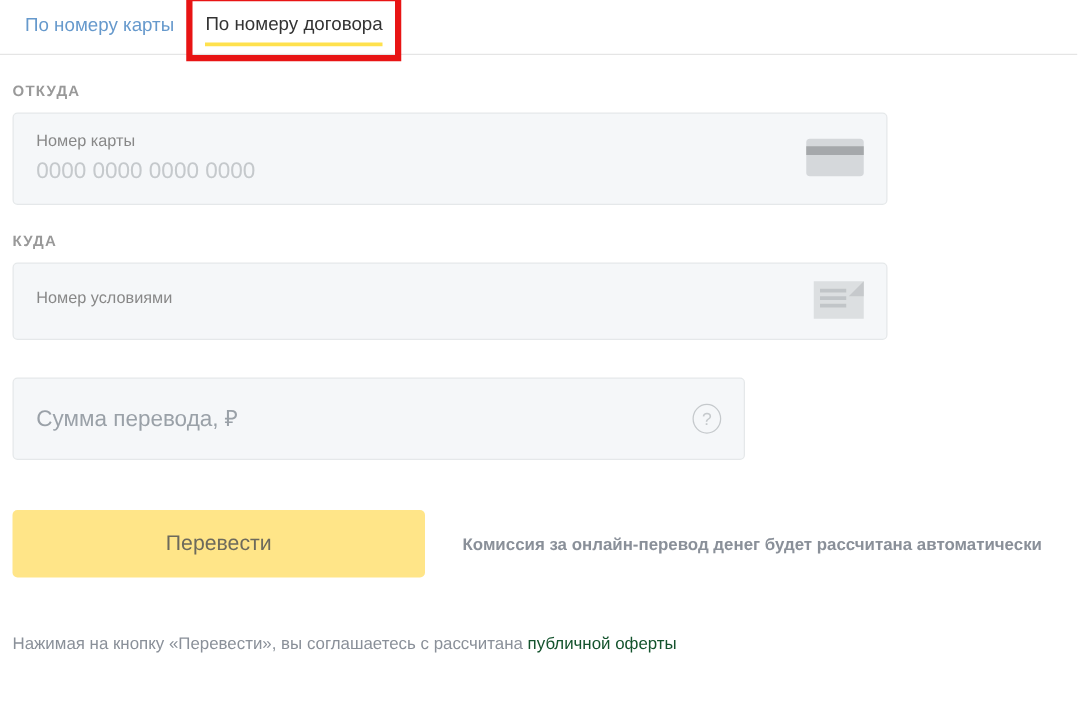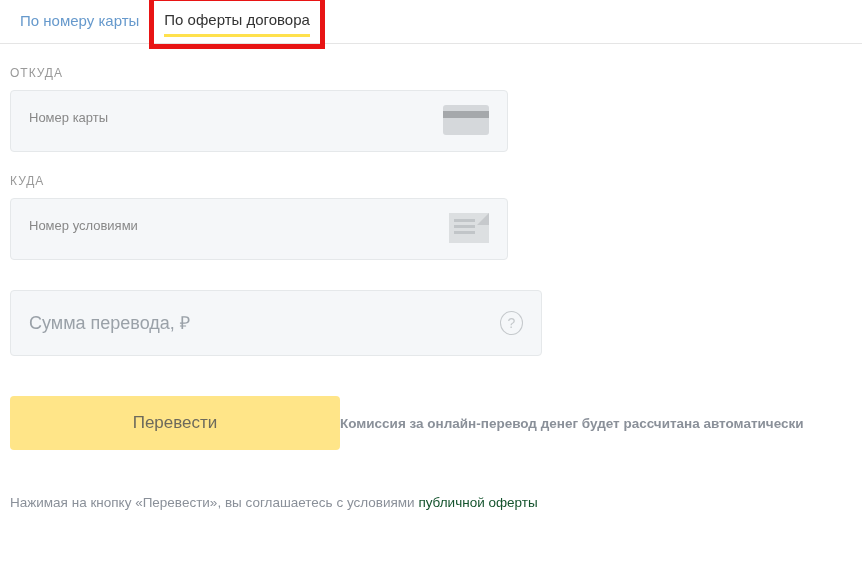--- a/index.html
+++ b/index.html
@@ -38,28 +38,29 @@
       font-size: 15px;
       border-bottom: 3px solid #ffe14d;
       display: inline-block;
     }
     .section-label {
       font-size: 12px;
       letter-spacing: 1px;
       color: #999;
       text-transform: uppercase;
       margin: 22px 0 10px 10px;
+      font-weight: bold;
     }
     .input-card {
       background: #f5f7f9;
       border: 1px solid #e5e8ea;
       border-radius: 4px;
       margin: 0 10px 0 10px;
       padding: 14px 18px 16px 18px;
-      width: 498px;
+      width: 700px;
       display: flex;
       align-items: center;
       justify-content: space-between;
     }
     .input-card-inner {
       flex: 1;
     }
     .input-label {
       font-size: 13px;
       color: #888;
@@ -117,21 +118,21 @@
       border-style: solid;
       border-width: 0 0 12px 12px;
       border-color: transparent transparent #c6c9cc transparent;
     }
     .amount-card {
       background: #f5f7f9;
       border: 1px solid #e5e8ea;
       border-radius: 4px;
       margin: 30px 10px 0 10px;
       padding: 20px 18px;
-      width: 532px;
+      width: 586px;
       display: flex;
       align-items: center;
       justify-content: space-between;
     }
     .amount-input {
       border: none;
       background: transparent;
       font-size: 18px;
       color: #9aa1a8;
       width: 100%;
@@ -148,20 +149,21 @@
       display: flex;
       align-items: center;
       justify-content: center;
       font-size: 14px;
       color: #c5c9cc;
     }
     .action-row {
       display: flex;
       align-items: center;
       margin: 40px 10px 0 10px;
+      gap: 30px;
     }
     .transfer-btn {
       background: #ffe588;
       border: none;
       border-radius: 4px;
       width: 330px;
       height: 54px;
       font-size: 17px;
       color: #6d6a5c;
       cursor: pointer;
@@ -181,28 +183,29 @@
       color: #14532d;
       cursor: pointer;
     }
   </style>
 </head>
 <body>
 
 <div class="tabs">
   <div class="tab tab-inactive">По номеру карты</div>
   <div class="tab-active-wrap">
-    <span class="tab-active">По оферты договора</span>
+    <span class="tab-active">По номеру договора</span>
   </div>
 </div>
 
 <div class="section-label">ОТКУДА</div>
 <div class="input-card">
   <div class="input-card-inner">
     <span class="input-label">Номер карты</span>
+    <input type="text" class="input-field" placeholder="0000 0000 0000 0000" style="">
   </div>
   <div class="card-icon"></div>
 </div>
 
 <div class="section-label">КУДА</div>
 <div class="input-card">
   <div class="input-card-inner">
     <span class="input-label">Номер условиями</span>
   </div>
   <div class="doc-icon"></div>
@@ -212,14 +215,14 @@
   <input type="text" class="amount-input" placeholder="Сумма перевода, ₽" style="">
   <div class="help-icon">?</div>
 </div>
 
 <div class="action-row">
   <button class="transfer-btn">Перевести</button>
   <div class="commission-text">Комиссия за онлайн-перевод денег будет рассчитана автоматически</div>
 </div>
 
 <div class="disclaimer">
-  <span>Нажимая на кнопку «Перевести», вы соглашаетесь с условиями </span><span class="link">публичной оферты</span>
+  <span>Нажимая на кнопку «Перевести», вы соглашаетесь с рассчитана </span><span class="link">публичной оферты</span>
 </div>
 
 </body></html>

